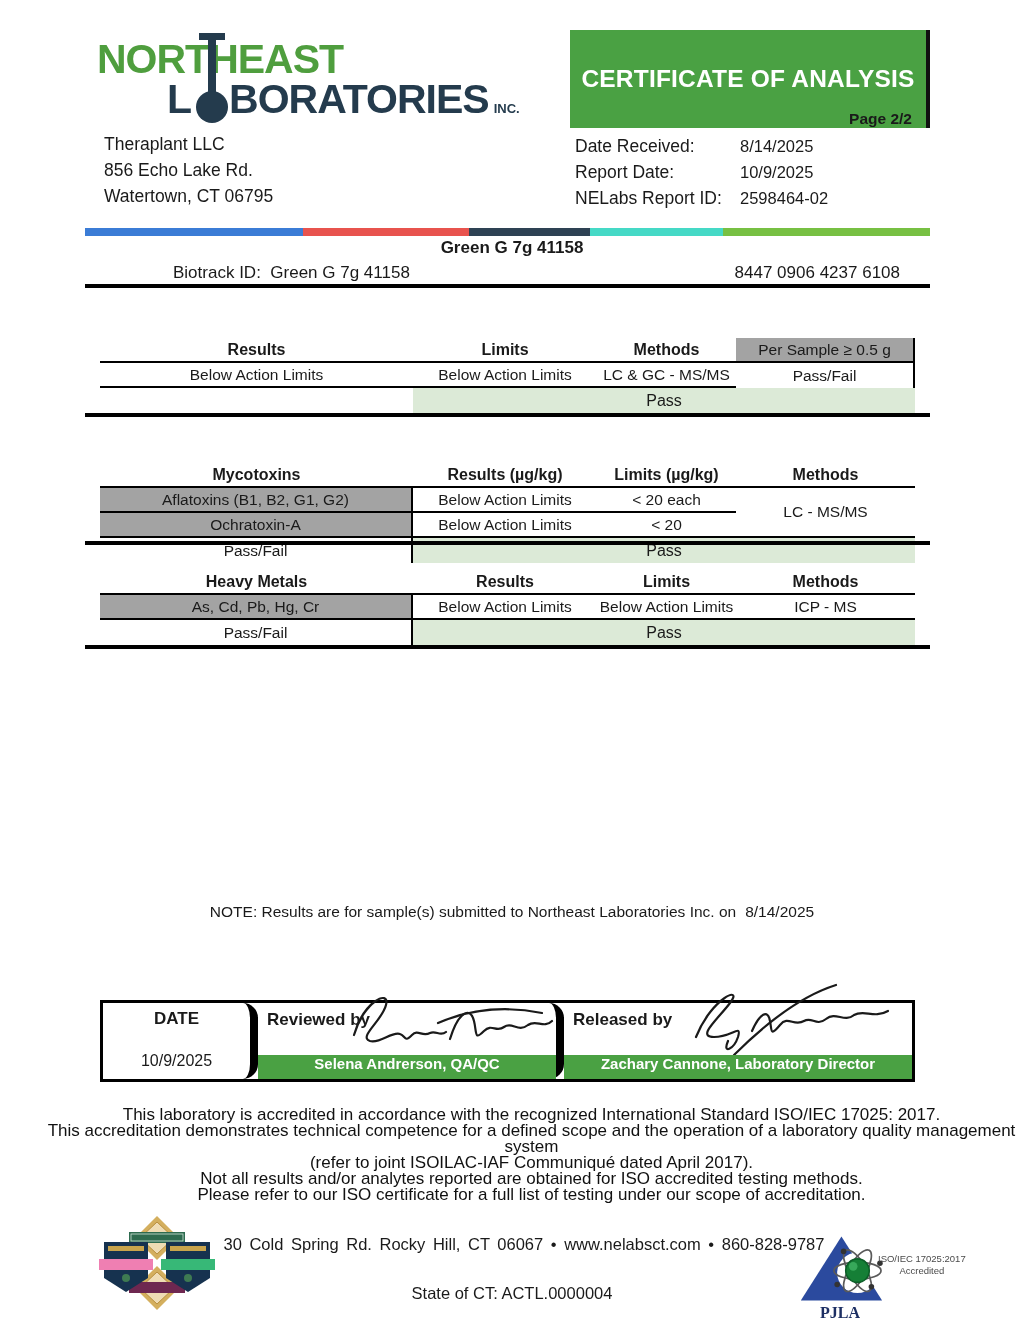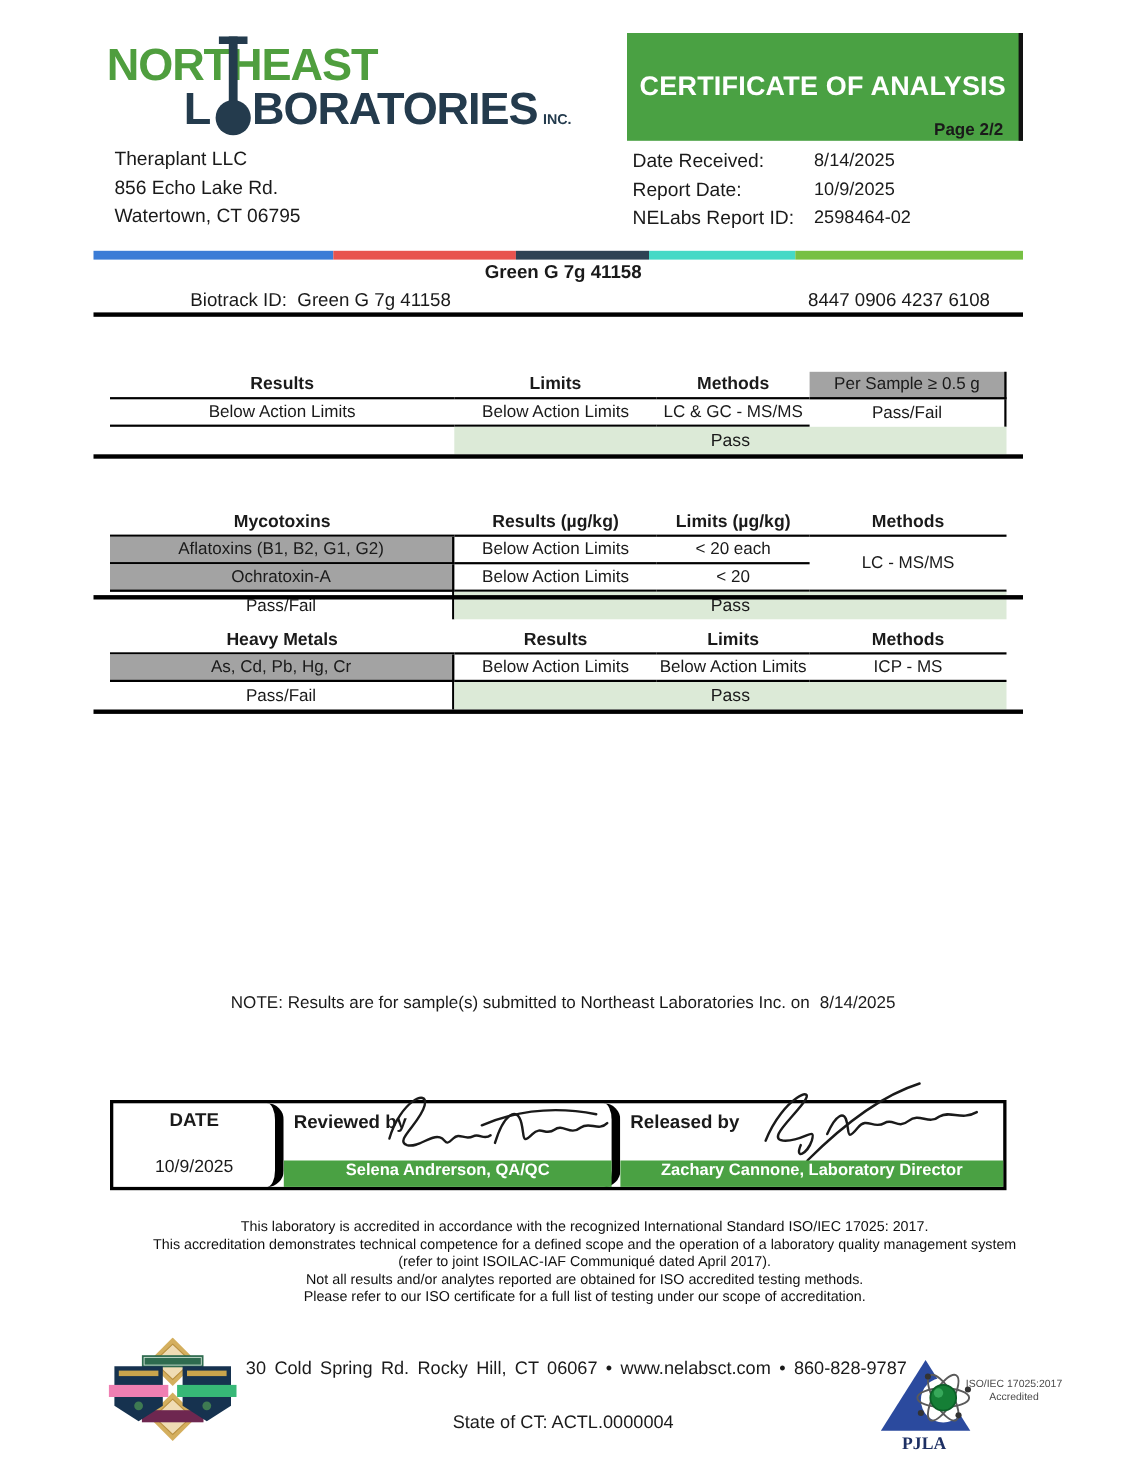--- a/index.html
+++ b/index.html
@@ -59,21 +59,21 @@
     font-weight:bold; font-size:17px; }
   #sig-date-value { position:absolute; bottom:9px; left:0; width:100%; text-align:center;
     font-size:16px; }
   .sig-role { position:absolute; top:7px; left:9px; font-weight:bold; font-size:17px; }
   .sig-bar { position:absolute; bottom:0; left:0; width:100%; height:24px; background:#4aa143;
     display:flex; align-items:flex-start; justify-content:center; }
   .sig-bar span { color:#fff; font-weight:bold; font-size:15px; }
   .sig-svg { position:absolute; pointer-events:none; }
   
   #accred { position:absolute; left:0; top:1107px; width:1024px; text-align:center;
-    font-size:13px; line-height:16px; color:#111;padding-left:39px; }
+    font-size:17px; line-height:16px; color:#111;padding-left:39px; }
   
   #badges { position:absolute; left:98px; top:1216px; }
   .f-line { position:absolute; left:0; width:1024px; text-align:center; font-size:16.5px; }
   #f1 { top:1235px; word-spacing:3px;margin-left:12px; }
   #f2 { top:1260px; }
   #f3 { top:1284px; }
   #pjla { position:absolute; left:796px; top:1230px; }
   #pjla-cert { position:absolute; left:878px; top:1253px; font-size:9.5px; color:#4a4a4a;
     text-align:center; line-height:12px; }
 </style>

